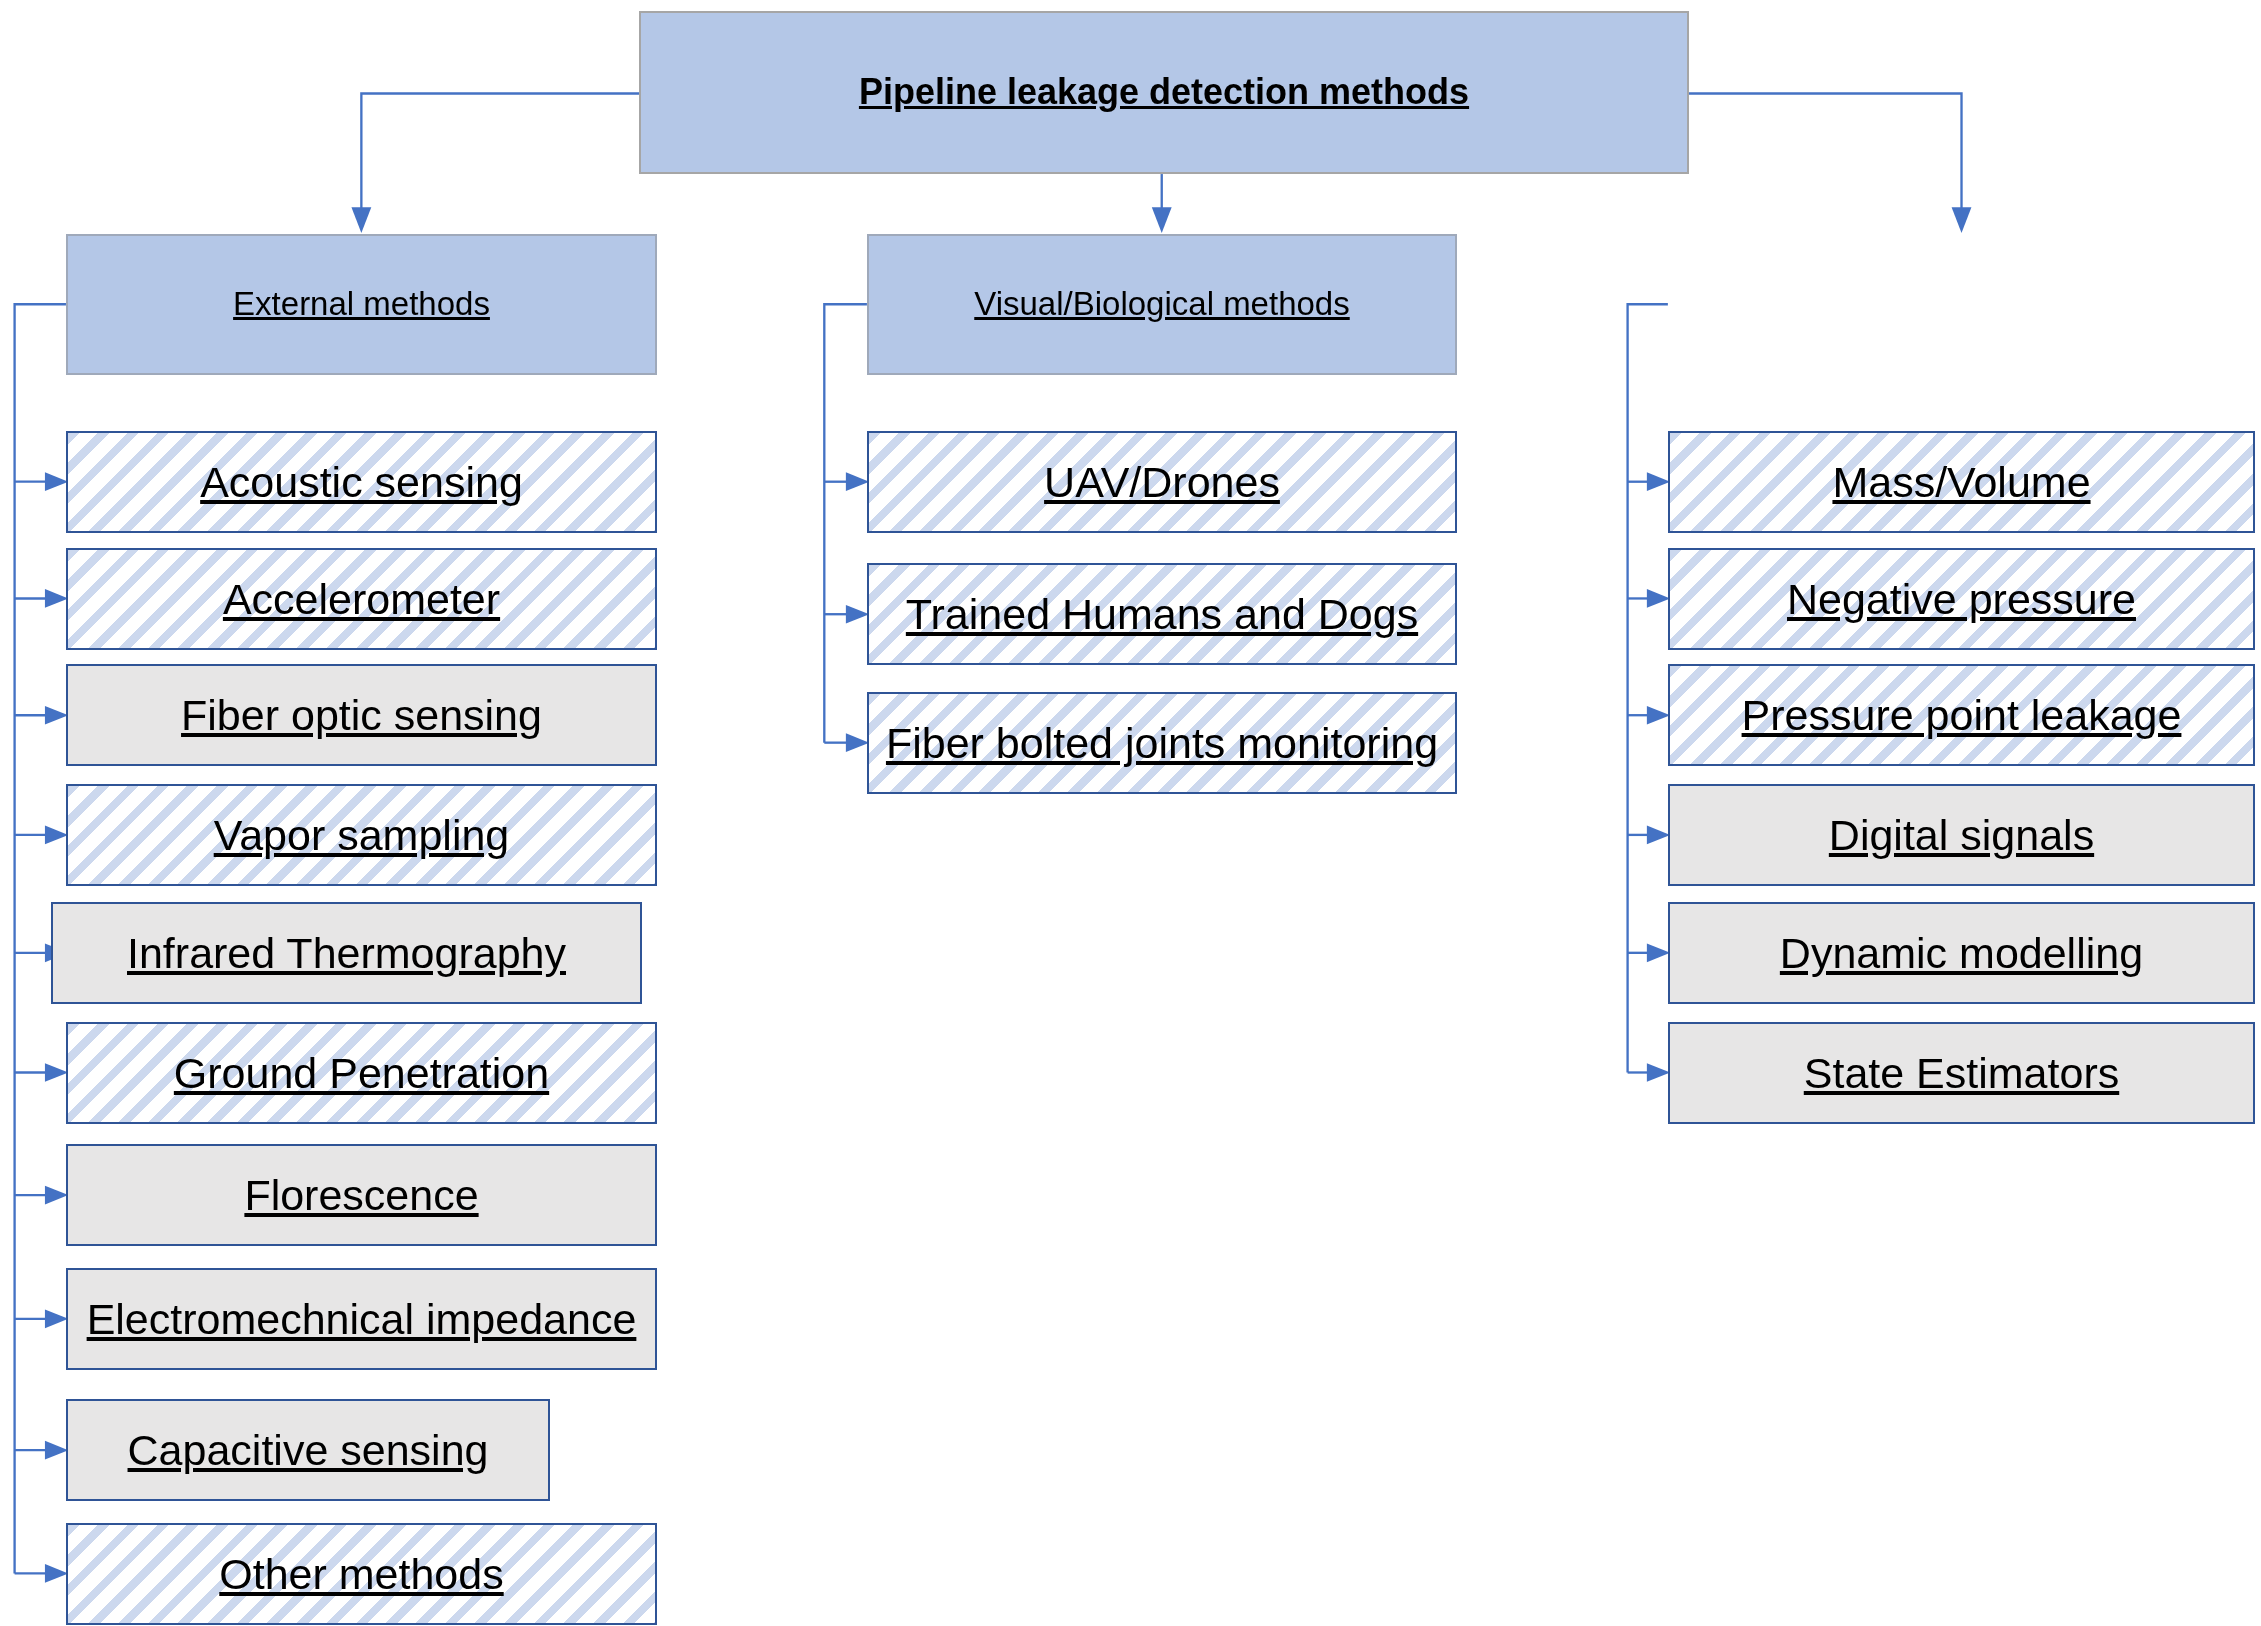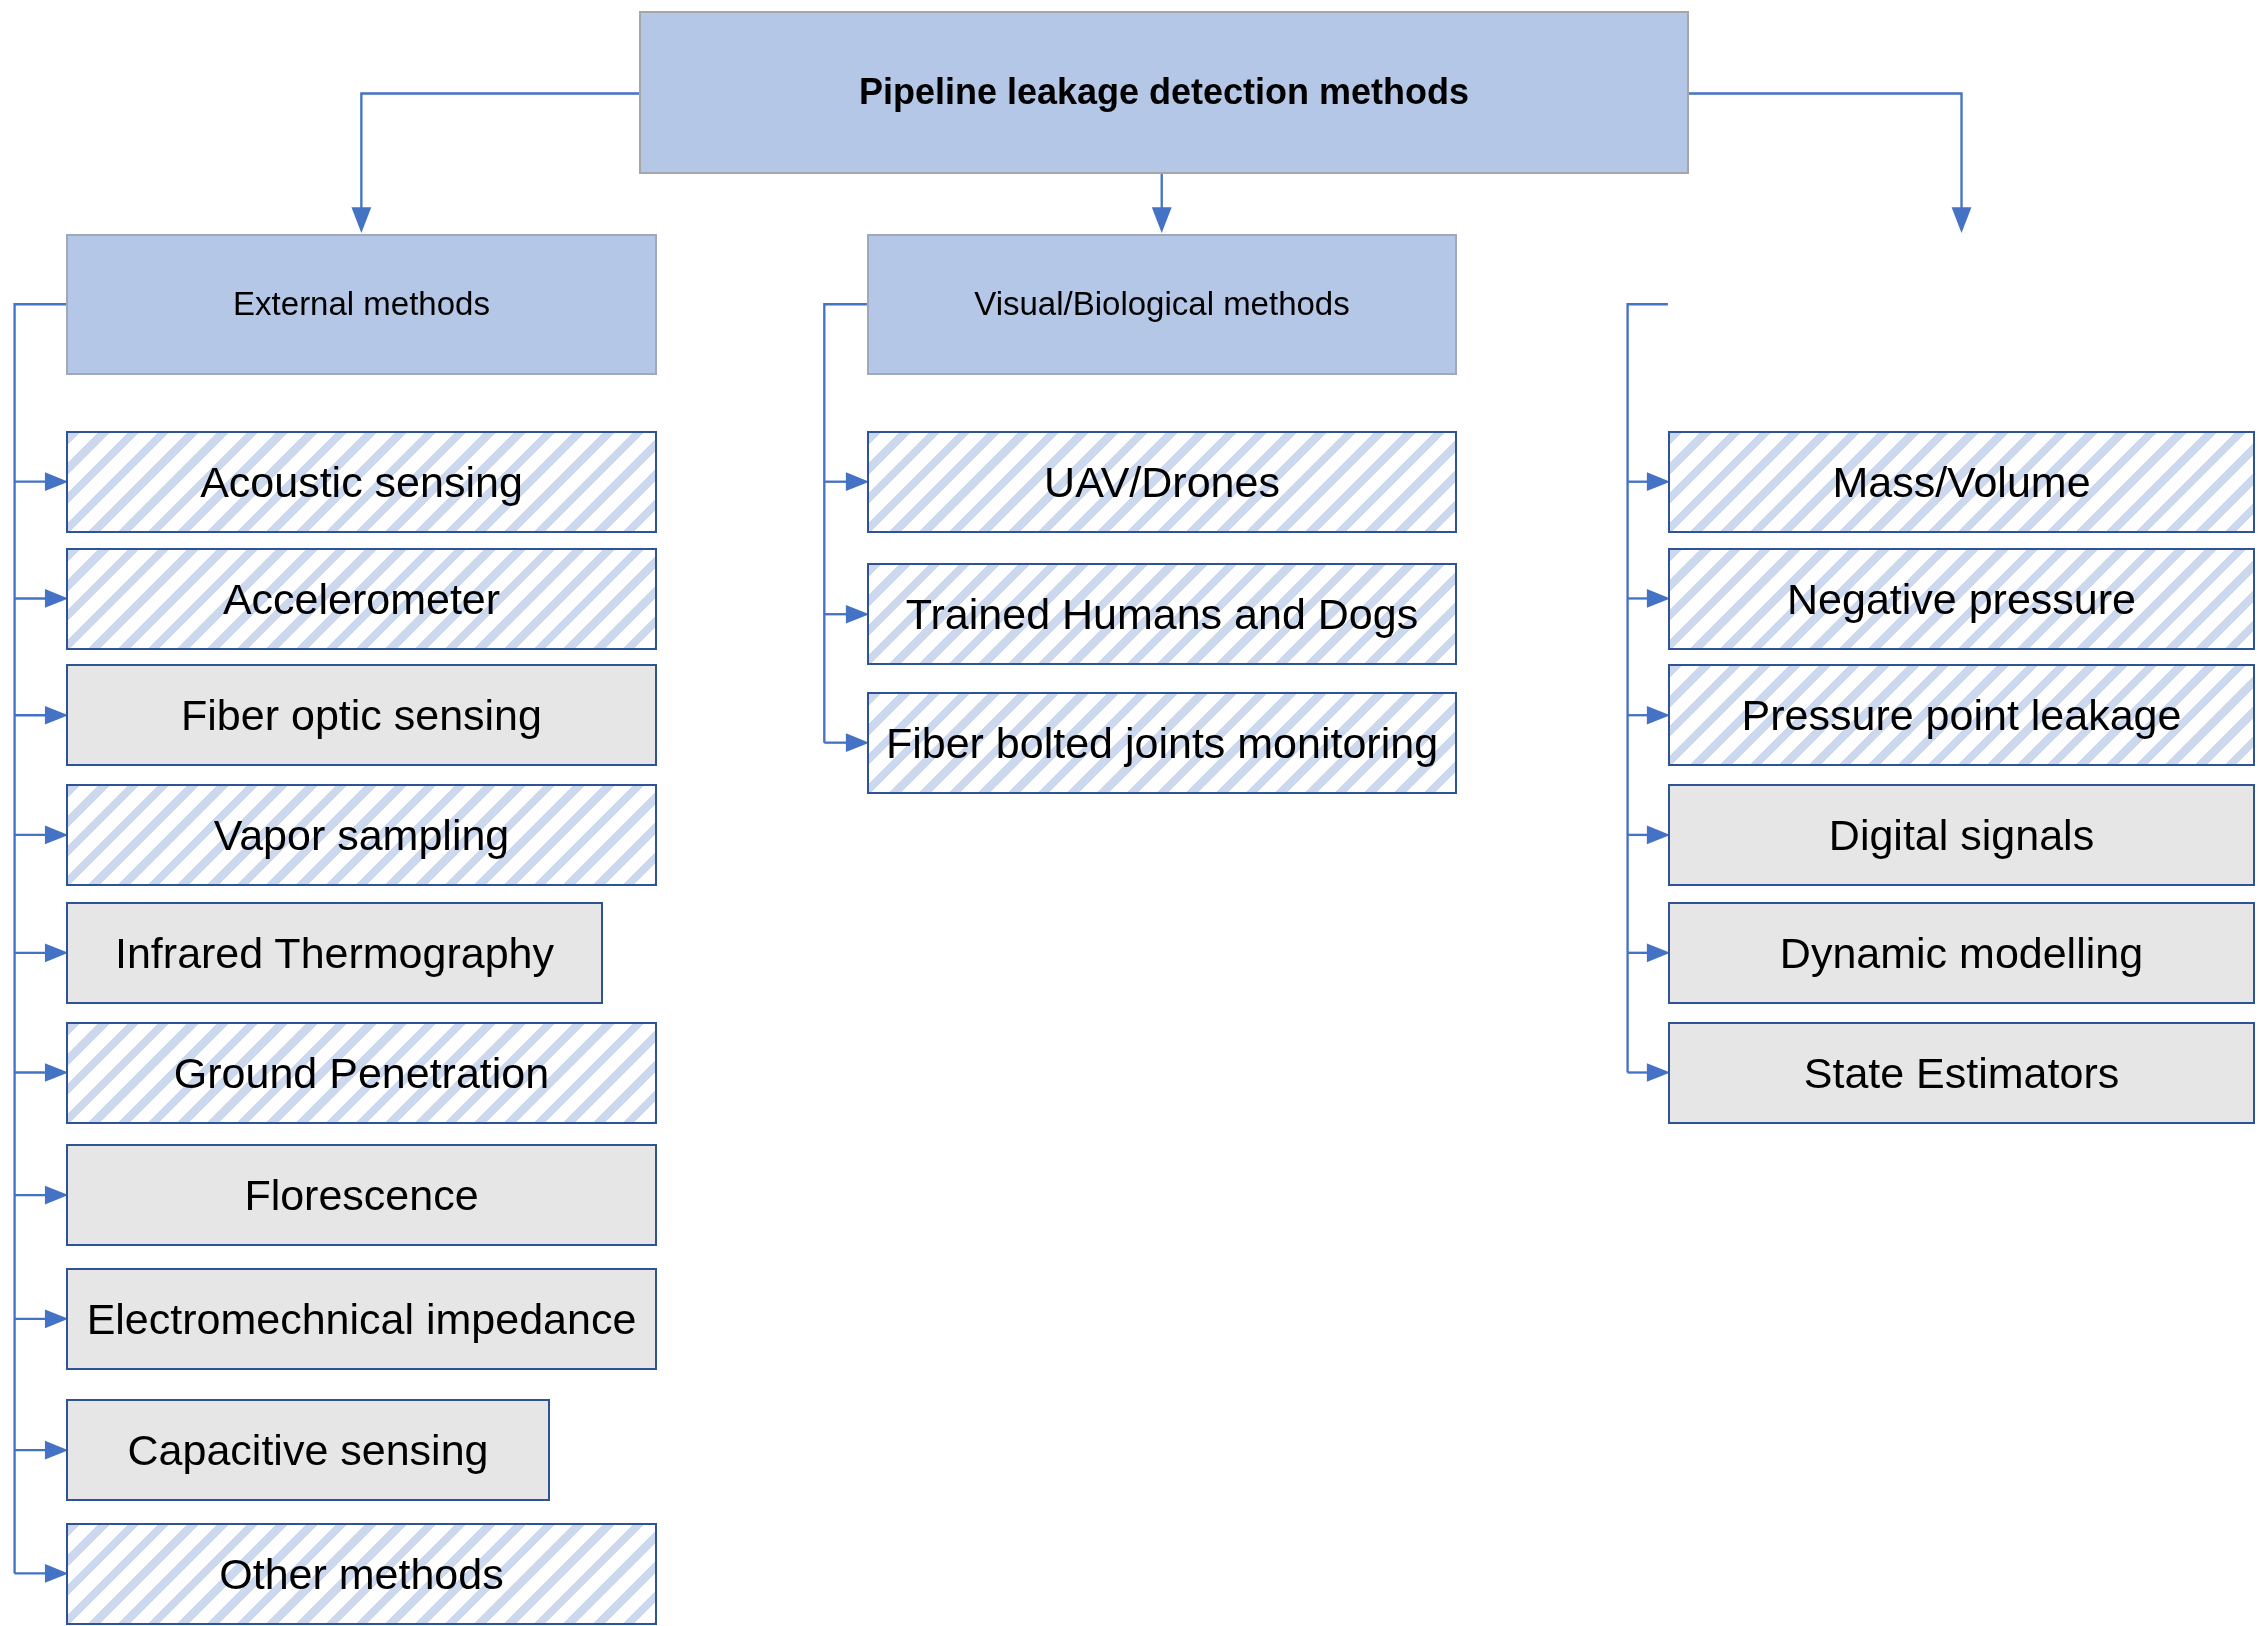--- a/index.html
+++ b/index.html
@@ -24,20 +24,21 @@
   .box{
     position:absolute;
     box-sizing:border-box;
     display:flex;
     align-items:center;
     justify-content:center;
     text-align:center;
     color:#000000;
     z-index:2;
     line-height:1.35;
+    text-decoration:underline;
   }
   .title-box{
     background:var(--header-fill,#b4c7e7);
     border:2.9px solid var(--title-border,#a6a6a6);
     font-weight:bold;
     font-size:36px;
   }
   .header-box{
     background:var(--header-fill,#b4c7e7);
     border:2.3px solid var(--header-border,#9fa9ba);
@@ -127,21 +128,21 @@
 
   <div class="box title-box" style="left:639px;top:10.5px;width:1050px;height:163px">Pipeline leakage detection methods</div>
 
   <div class="box header-box" style="left:66px;top:234px;width:591px;height:141px">External methods</div>
   <div class="box header-box" style="left:867px;top:234px;width:590px;height:141px">Visual/Biological methods</div>
 
   <div class="box item hatched" style="left:66px;top:431px;width:591px;height:102px">Acoustic sensing</div>
   <div class="box item hatched" style="left:66px;top:548px;width:591px;height:102px">Accelerometer</div>
   <div class="box item plain" style="left:66px;top:664px;width:591px;height:102px">Fiber optic sensing</div>
   <div class="box item hatched" style="left:66px;top:784px;width:591px;height:102px">Vapor sampling</div>
-  <div class="box item plain" style="left:66px;top:902px;width:537px;height:102px">Infrared Thermography</div>
+  <div class="box item plain" style="left:51px;top:902px;width:591px;height:102px">Infrared Thermography</div>
   <div class="box item hatched" style="left:66px;top:1022px;width:591px;height:102px">Ground Penetration</div>
   <div class="box item plain" style="left:66px;top:1144px;width:591px;height:102px">Florescence</div>
   <div class="box item plain" style="left:66px;top:1268px;width:591px;height:102px">Electromechnical impedance</div>
   <div class="box item plain" style="left:66px;top:1399px;width:484px;height:102px">Capacitive sensing</div>
   <div class="box item hatched" style="left:66px;top:1523px;width:591px;height:102px">Other methods</div>
 
   <div class="box item hatched" style="left:867px;top:431px;width:590px;height:102px">UAV/Drones</div>
   <div class="box item hatched" style="left:867px;top:563px;width:590px;height:102px">Trained Humans and Dogs</div>
   <div class="box item hatched" style="left:867px;top:692px;width:590px;height:102px">Fiber bolted joints monitoring</div>
 

